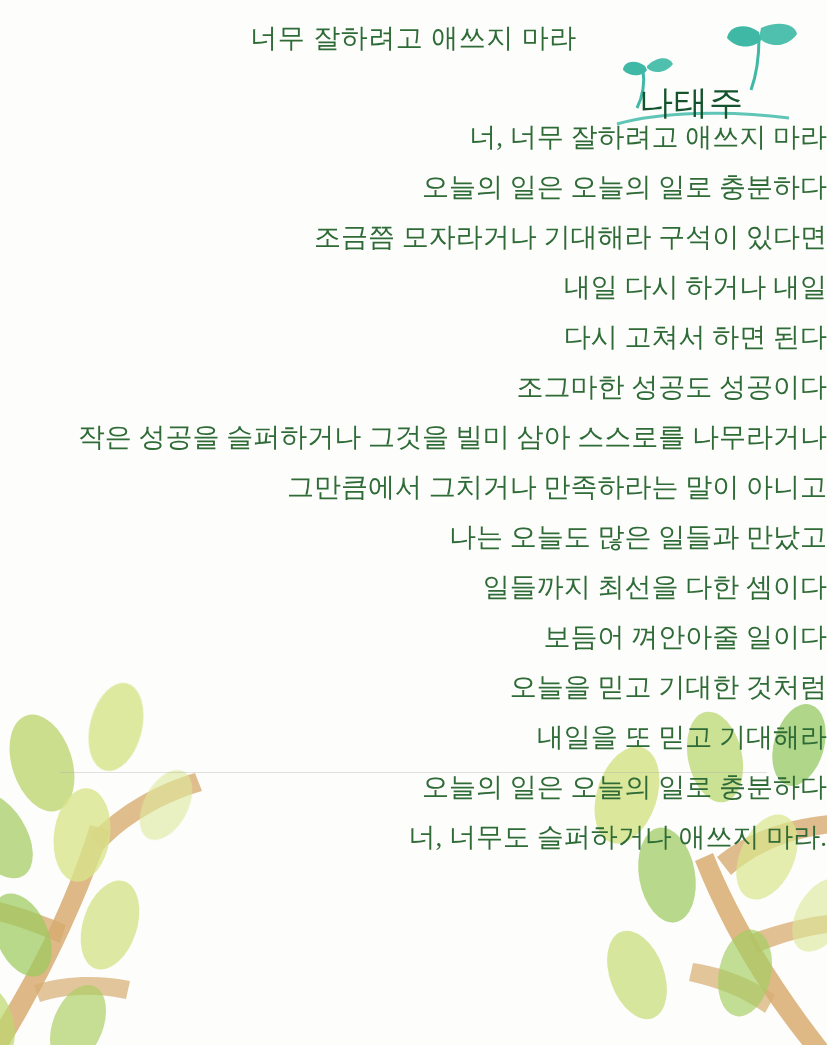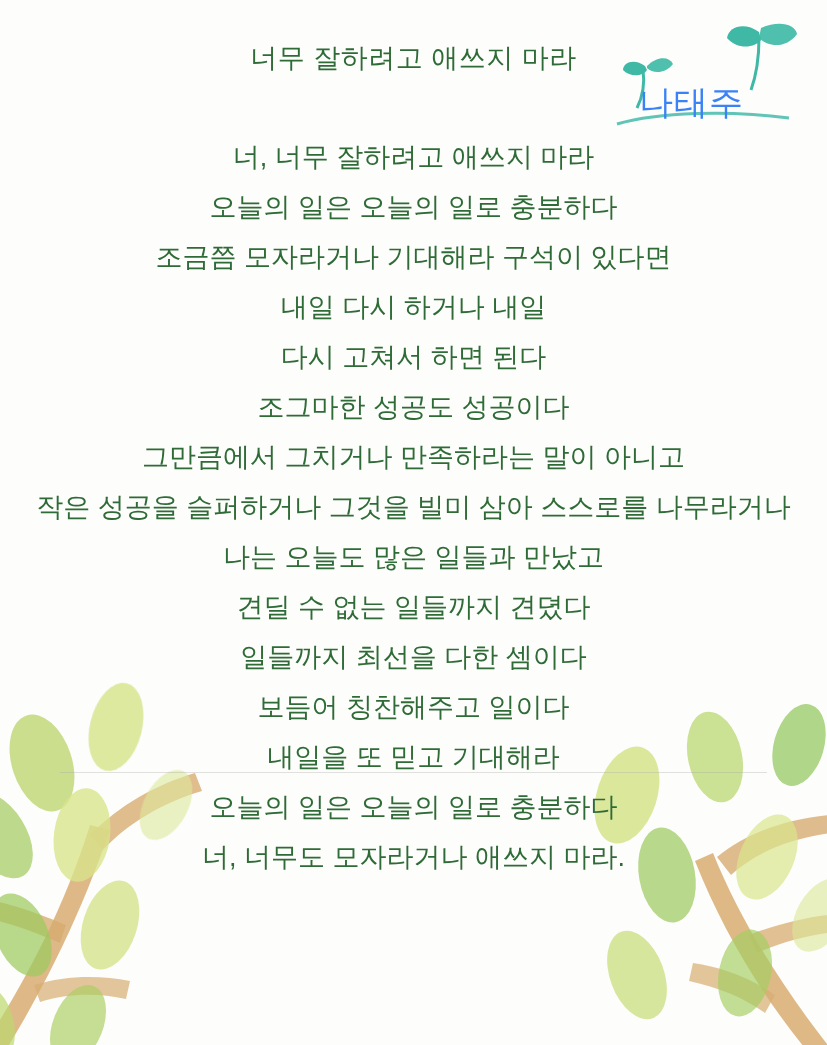--- a/index.html
+++ b/index.html
@@ -35,32 +35,32 @@
     right: 60px;
     top: 772px;
     height: 1px;
     background: rgba(170,170,170,0.35);
   }
 
   
   .poem {
     position: relative;
     z-index: 5;
-    text-align: center;
+    text-align: right;
     color: #2f6b37;
-    font-family: Liberation Sans, sans-serif;
+    font-family: Liberation Serif, serif;
   }
   .title {
     position: relative;
     z-index: 6;
     text-align: center;
     color: #2f6b37;
     font-size: 27px;
     letter-spacing: 0.5px;
-    padding-top: 40px;
+    padding-top: 20px;
     font-weight: 400;
   }
   .lines {
     margin-top: 56px;
   }
   .line {
     font-size: 27px;
     line-height: 50px;
     white-space: nowrap;
     color: #2f6b37;
@@ -74,21 +74,21 @@
     right: 28px;
     width: 190px;
     height: 115px;
     z-index: 7;
   }
   .sig-name {
     position: absolute;
     left: 30px;
     top: 62px;
     font-size: 34px;
-    color: #3b82f6;
+    color: #14532d;
     font-family: "Liberation Sans", sans-serif;
     letter-spacing: 1px;
   }
 </style>
 </head>
 <body>
 
 <div class="page">
 
   <svg class="deco deco-left" viewBox="0 0 340 560" xmlns="http://www.w3.org/2000/svg">
@@ -148,25 +148,25 @@
   <div class="title">너무 잘하려고 애쓰지 마라</div>
 
   <div class="poem">
     <div class="lines">
       <div class="line">너, 너무 잘하려고 애쓰지 마라</div>
       <div class="line">오늘의 일은 오늘의 일로 충분하다</div>
       <div class="line">조금쯤 모자라거나 기대해라 구석이 있다면</div>
       <div class="line">내일 다시 하거나 내일</div>
       <div class="line">다시 고쳐서 하면 된다</div>
       <div class="line">조그마한 성공도 성공이다</div>
+      <div class="line">작은 성공을 슬퍼하거나 그것을 빌미 삼아 스스로를 나무라거나</div>
       <div class="line">그만큼에서 그치거나 만족하라는 말이 아니고</div>
-      <div class="line">작은 성공을 슬퍼하거나 그것을 빌미 삼아 스스로를 나무라거나</div>
       <div class="line">나는 오늘도 많은 일들과 만났고</div>
-      <div class="line">견딜 수 없는 일들까지 견뎠다</div>
       <div class="line">일들까지 최선을 다한 셈이다</div>
-      <div class="line">보듬어 칭찬해주고 일이다</div>
+      <div class="line">보듬어 껴안아줄 일이다</div>
+      <div class="line">오늘을 믿고 기대한 것처럼</div>
       <div class="line">내일을 또 믿고 기대해라</div>
       <div class="line">오늘의 일은 오늘의 일로 충분하다</div>
-      <div class="line">너, 너무도 모자라거나 애쓰지 마라.</div>
+      <div class="line">너, 너무도 슬퍼하거나 애쓰지 마라.</div>
     </div>
   </div>
 
 </div>
 
 </body></html>

